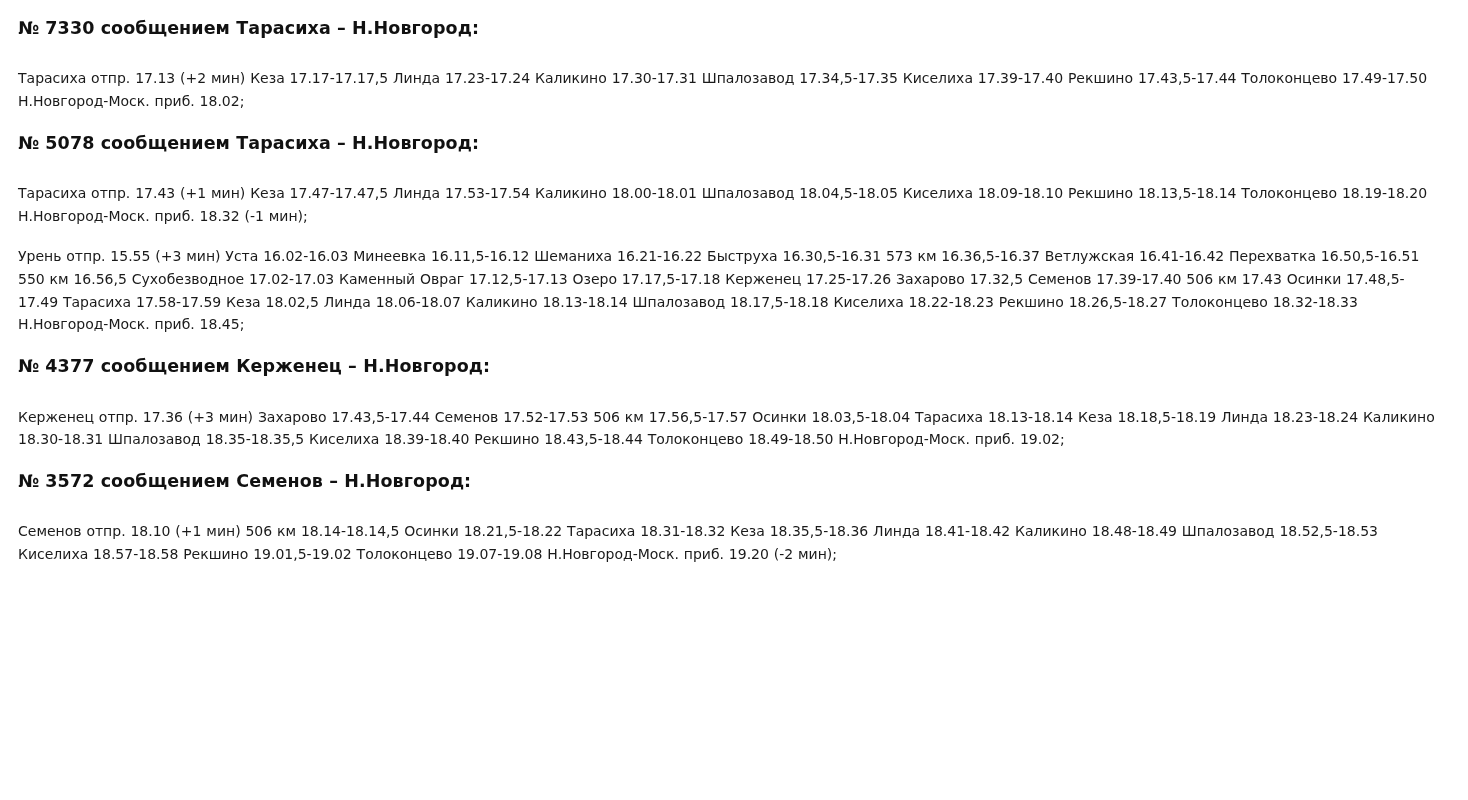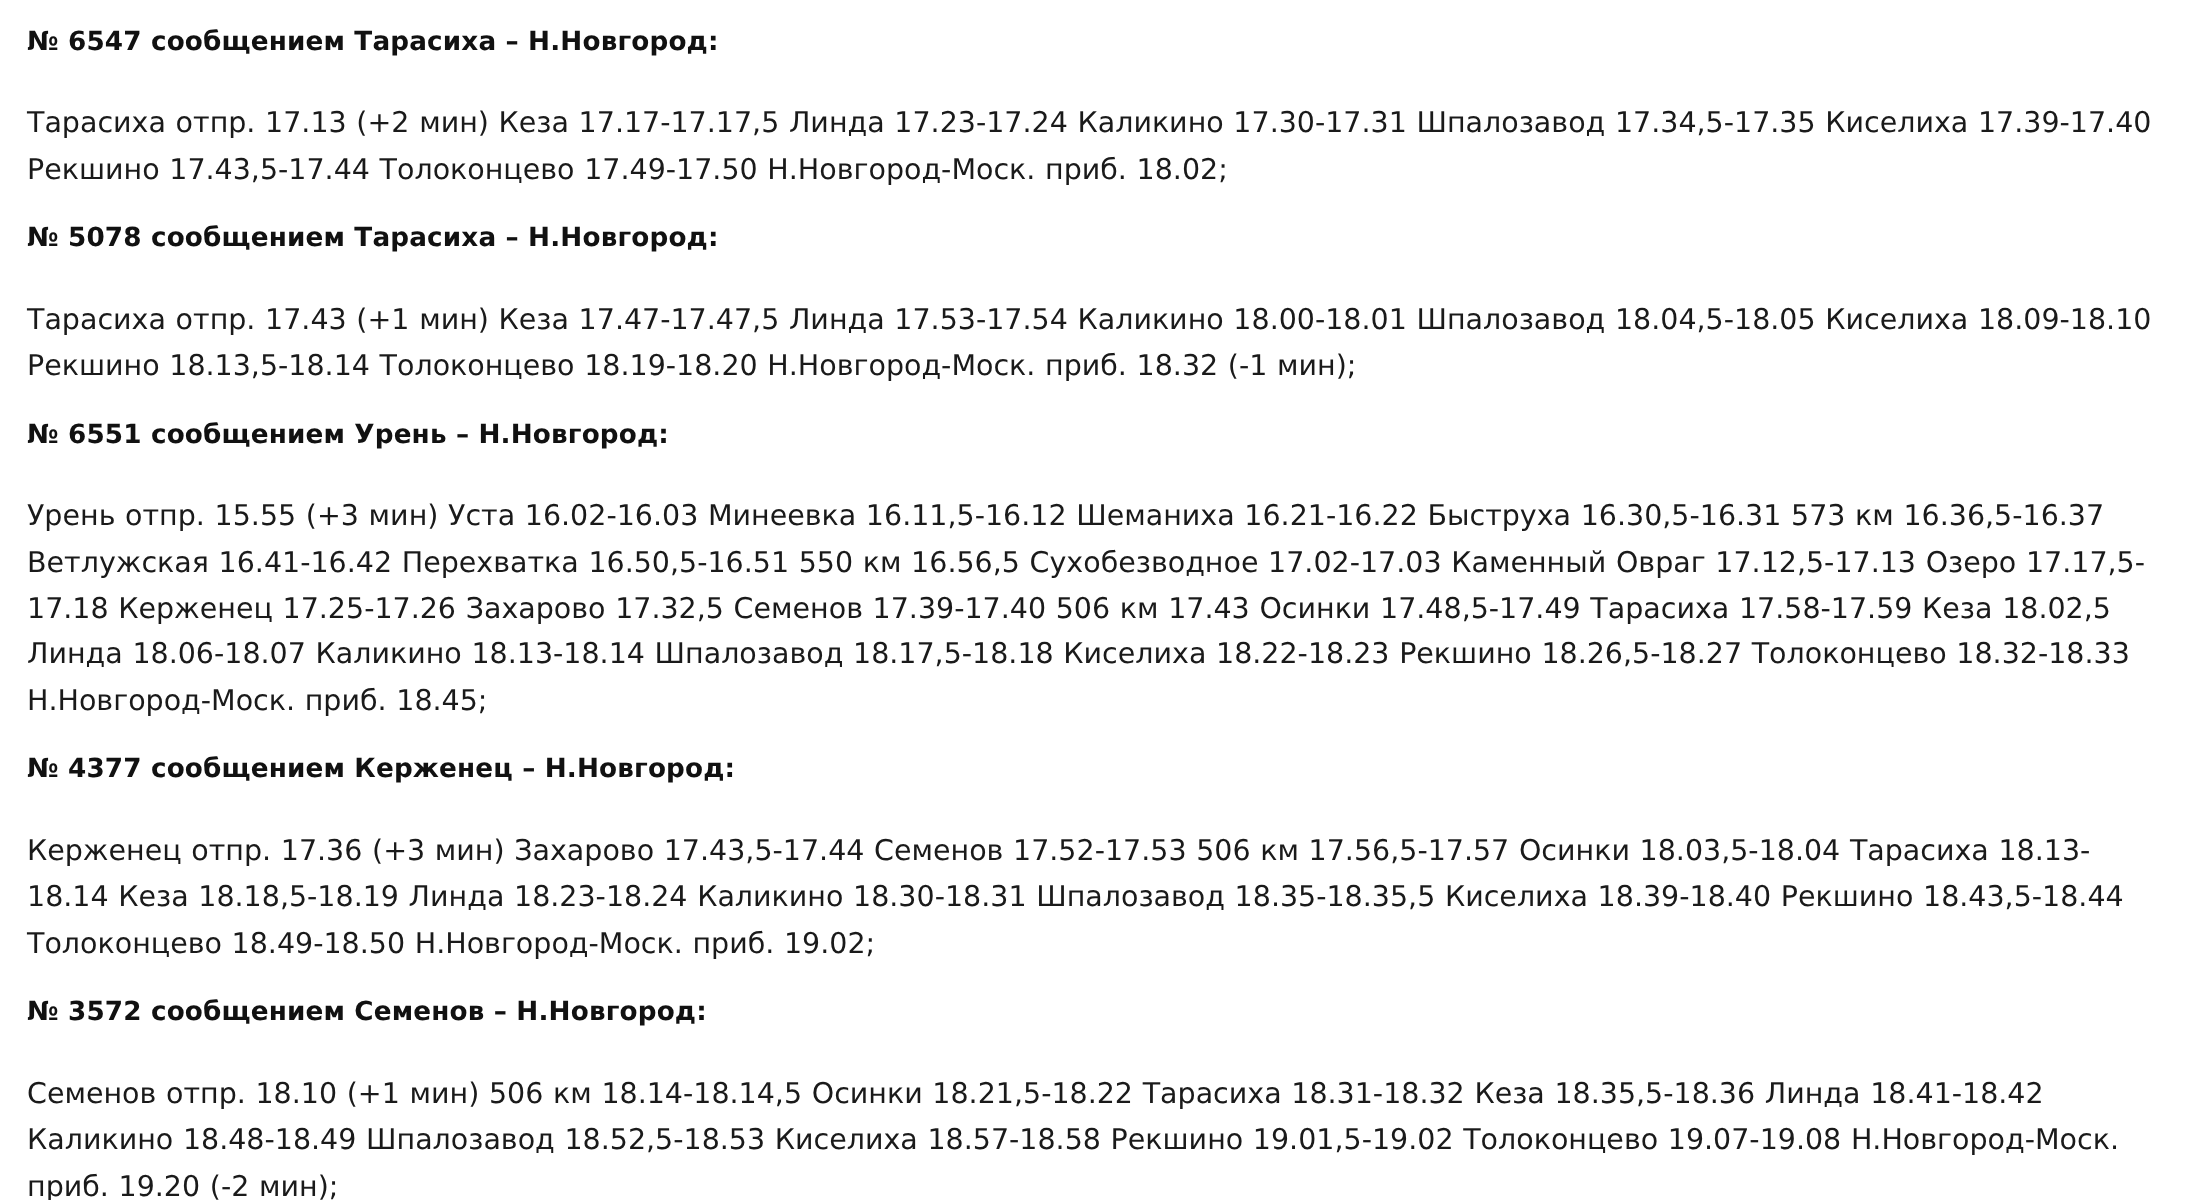--- a/index.html
+++ b/index.html
@@ -27,45 +27,44 @@
     font-weight: bold;
     line-height: 1.45;
     margin: 0 0 26px 0;
     color: #111111;
     letter-spacing: 0.1px;
   }
   .train-block:first-child .train-title {
     margin-top: 6px;
   }
   .train-body {
-    font-size: 19px;
+    font-size: 14px;
     line-height: 1.62;
     color: #1a1a1a;
     margin: 0;
     max-width: 1420px;
     word-spacing: 0.4px;
   }
 </style>
 </head>
 <body>
 
 <div class="page">
 
   <section class="train-block">
-    <h3 class="train-title">№ 6547 сообщением Тарасиха – Н.Новгород:</h3>
+    <h3 class="train-title">№ 7330 сообщением Тарасиха – Н.Новгород:</h3>
     <p class="train-body">Тарасиха отпр. 17.13 (+2 мин) Кеза 17.17-17.17,5 Линда 17.23-17.24 Каликино 17.30-17.31 Шпалозавод 17.34,5-17.35 Киселиха 17.39-17.40 Рекшино 17.43,5-17.44 Толоконцево 17.49-17.50 Н.Новгород-Моск. приб. 18.02;</p>
   </section>
 
   <section class="train-block">
     <h3 class="train-title">№ 5078 сообщением Тарасиха – Н.Новгород:</h3>
     <p class="train-body">Тарасиха отпр. 17.43 (+1 мин) Кеза 17.47-17.47,5 Линда 17.53-17.54 Каликино 18.00-18.01 Шпалозавод 18.04,5-18.05 Киселиха 18.09-18.10 Рекшино 18.13,5-18.14 Толоконцево 18.19-18.20 Н.Новгород-Моск. приб. 18.32 (-1 мин);</p>
   </section>
 
   <section class="train-block">
-    <h3 class="train-title">№ 6551 сообщением Урень – Н.Новгород:</h3>
     <p class="train-body">Урень отпр. 15.55 (+3 мин) Уста 16.02-16.03 Минеевка 16.11,5-16.12 Шеманиха 16.21-16.22 Быструха 16.30,5-16.31 573 км 16.36,5-16.37 Ветлужская 16.41-16.42 Перехватка 16.50,5-16.51 550 км 16.56,5 Сухобезводное 17.02-17.03 Каменный Овраг 17.12,5-17.13 Озеро 17.17,5-17.18 Керженец 17.25-17.26 Захарово 17.32,5 Семенов 17.39-17.40 506 км 17.43 Осинки 17.48,5-17.49 Тарасиха 17.58-17.59 Кеза 18.02,5 Линда 18.06-18.07 Каликино 18.13-18.14 Шпалозавод 18.17,5-18.18 Киселиха 18.22-18.23 Рекшино 18.26,5-18.27 Толоконцево 18.32-18.33 Н.Новгород-Моск. приб. 18.45;</p>
   </section>
 
   <section class="train-block">
     <h3 class="train-title">№ 4377 сообщением Керженец – Н.Новгород:</h3>
     <p class="train-body">Керженец отпр. 17.36 (+3 мин) Захарово 17.43,5-17.44 Семенов 17.52-17.53 506 км 17.56,5-17.57 Осинки 18.03,5-18.04 Тарасиха 18.13-18.14 Кеза 18.18,5-18.19 Линда 18.23-18.24 Каликино 18.30-18.31 Шпалозавод 18.35-18.35,5 Киселиха 18.39-18.40 Рекшино 18.43,5-18.44 Толоконцево 18.49-18.50 Н.Новгород-Моск. приб. 19.02;</p>
   </section>
 
   <section class="train-block">
     <h3 class="train-title">№ 3572 сообщением Семенов – Н.Новгород:</h3>

